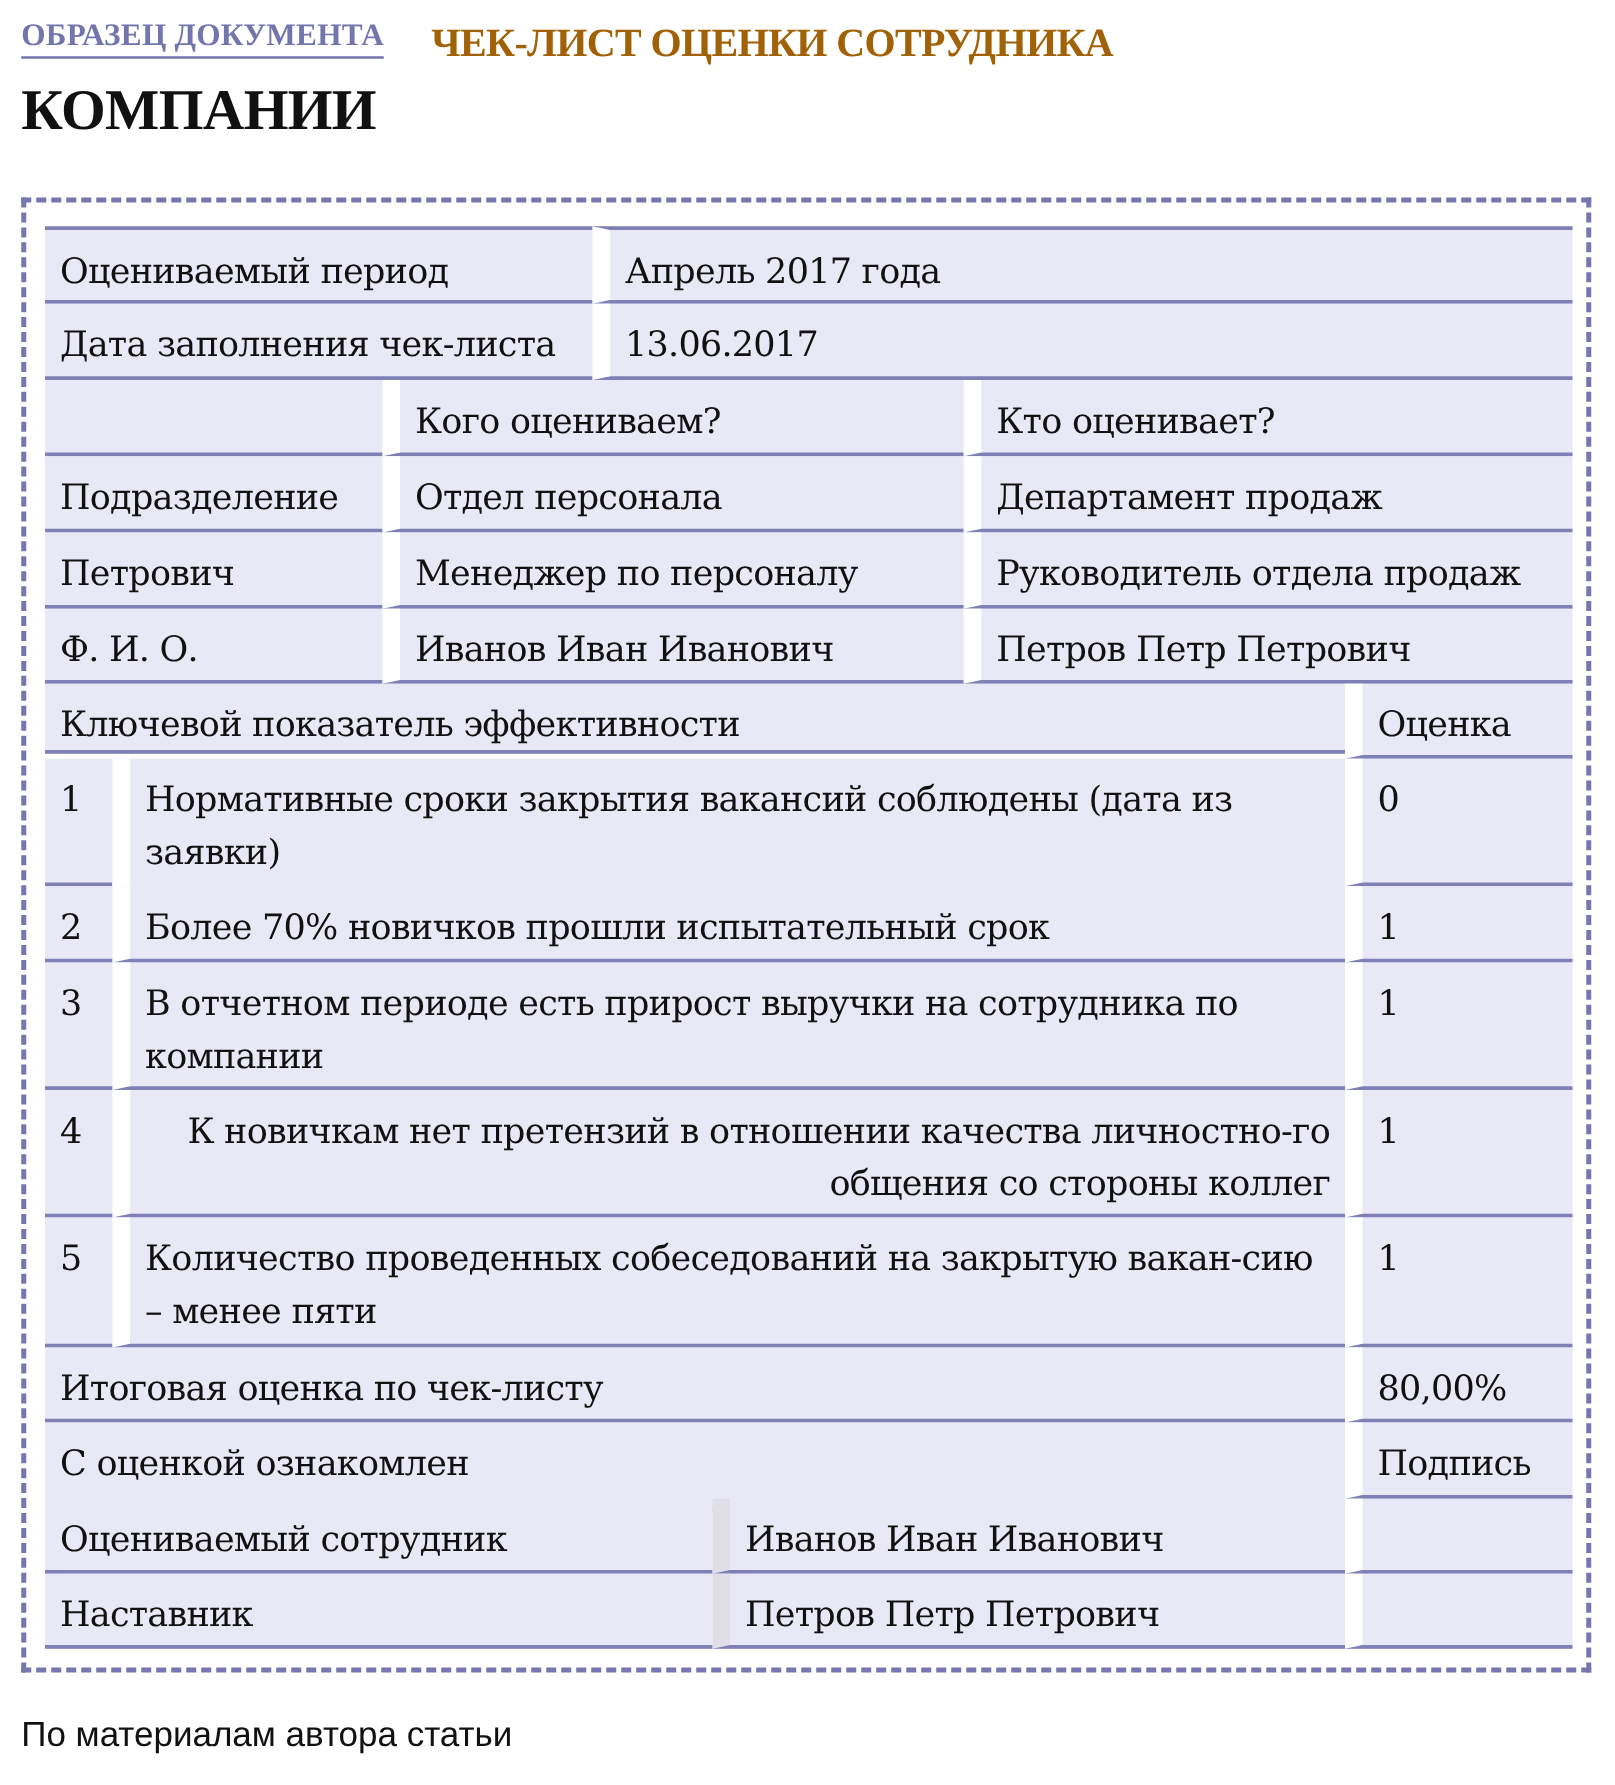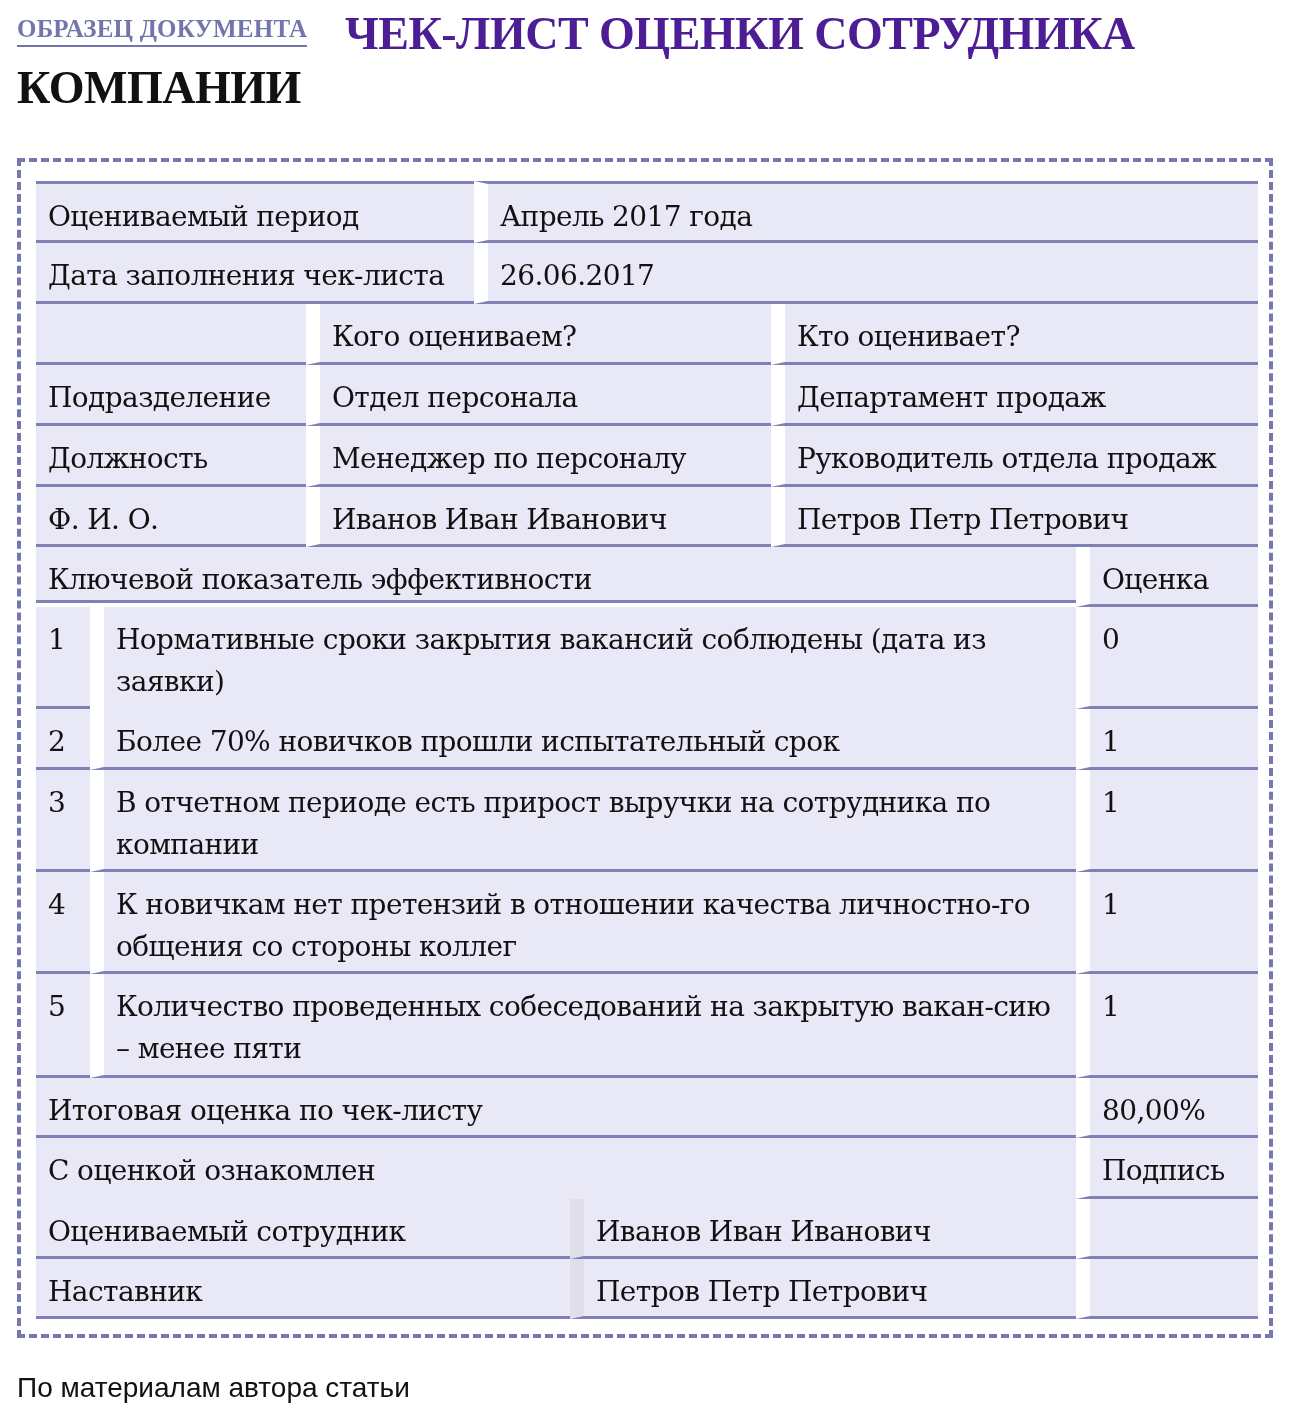--- a/index.html
+++ b/index.html
@@ -2,21 +2,21 @@
 <html><head>
 <meta charset="utf-8">
 <style>
   html, body { margin: 0; padding: 0; background: #ffffff; }
   body { width: 1292px; height: 1428px; position: relative; overflow: hidden;
          font-family: "DejaVu Serif", "Liberation Serif", serif; color: #111; }
   .tag { position: absolute; left: 17px; top: 14px; font-family: "Liberation Serif", serif;
          font-weight: bold; font-size: 25px; color: #7276ad; letter-spacing: 0.2px;
          border-bottom: 2px solid #7276ad; line-height: 30px; padding-bottom: 1px; }
   .title1 { position: absolute; left: 345px; top: 6px; font-family: "Liberation Serif", serif;
-            font-weight: bold; font-size: 46px; line-height: 56px; color: #4c1d95; letter-spacing: -0.5px; }
+            font-weight: bold; font-size: 32px; line-height: 56px; color: #a16207; letter-spacing: -0.5px; }
   .title2 { position: absolute; left: 17px; top: 60px; font-family: "Liberation Serif", serif;
             font-weight: bold; font-size: 46px; line-height: 56px; color: #111; letter-spacing: -0.5px; }
   .frame { position: absolute; left: 17px; top: 158px; width: 1256px; height: 1180px;
            border: 4px dashed #7577ae; box-sizing: border-box; }
   .cell { position: absolute; background: #e9e8f6; border-bottom: 3px solid #7e80b6;
           box-sizing: border-box; font-size: 28px; line-height: 42px; padding: 12px 12px 0 12px;
           white-space: nowrap; letter-spacing: -0.6px; }
   .cell.top { border-top: 3px solid #7e80b6; }
   .cell.wrap { white-space: normal; }
   .cell.sep { border-left: 14px solid #ffffff; }
@@ -29,31 +29,31 @@
 
 <div class="tag">ОБРАЗЕЦ ДОКУМЕНТА</div>
 <div class="title1">ЧЕК-ЛИСТ ОЦЕНКИ СОТРУДНИКА</div>
 <div class="title2">КОМПАНИИ</div>
 
 <div class="frame"></div>
 
 <div class="cell top" style="left:36px;top:181px;width:438px;height:62px;">Оцениваемый период</div>
 <div class="cell top sep" style="left:474px;top:181px;width:784px;height:62px;">Апрель 2017 года</div>
 <div class="cell" style="left:36px;top:243px;width:438px;height:61px;">Дата заполнения чек-листа</div>
-<div class="cell sep" style="left:474px;top:243px;width:784px;height:61px;">26.06.2017</div>
+<div class="cell sep" style="left:474px;top:243px;width:784px;height:61px;">13.06.2017</div>
 
 <div class="cell" style="left:36px;top:304px;width:270px;height:61px;"></div>
 <div class="cell sep" style="left:306px;top:304px;width:465px;height:61px;">Кого оцениваем?</div>
 <div class="cell sep" style="left:771px;top:304px;width:487px;height:61px;">Кто оценивает?</div>
 
 <div class="cell" style="left:36px;top:365px;width:270px;height:61px;">Подразделение</div>
 <div class="cell sep" style="left:306px;top:365px;width:465px;height:61px;">Отдел персонала</div>
 <div class="cell sep" style="left:771px;top:365px;width:487px;height:61px;">Департамент продаж</div>
 
-<div class="cell" style="left:36px;top:426px;width:270px;height:61px;">Должность</div>
+<div class="cell" style="left:36px;top:426px;width:270px;height:61px;">Петрович</div>
 <div class="cell sep" style="left:306px;top:426px;width:465px;height:61px;">Менеджер по персоналу</div>
 <div class="cell sep" style="left:771px;top:426px;width:487px;height:61px;">Руководитель отдела продаж</div>
 
 <div class="cell" style="left:36px;top:487px;width:270px;height:60px;">Ф. И. О.</div>
 <div class="cell sep" style="left:306px;top:487px;width:465px;height:60px;">Иванов Иван Иванович</div>
 <div class="cell sep" style="left:771px;top:487px;width:487px;height:60px;">Петров Петр Петрович</div>
 
 <div class="cell" style="left:36px;top:547px;width:1040px;height:56px;">Ключевой показатель эффективности</div>
 <div class="cell sep" style="left:1076px;top:547px;width:182px;height:60px;">Оценка</div>
 
@@ -63,21 +63,21 @@
 
 <div class="cell" style="left:36px;top:709px;width:54px;height:61px;">2</div>
 <div class="cell wrap sep" style="left:90px;top:709px;width:986px;height:61px;">Более 70% новичков прошли испытательный срок</div>
 <div class="cell sep" style="left:1076px;top:709px;width:182px;height:61px;">1</div>
 
 <div class="cell" style="left:36px;top:770px;width:54px;height:102px;">3</div>
 <div class="cell wrap sep" style="left:90px;top:770px;width:986px;height:102px;">В отчетном периоде есть прирост выручки на сотрудника по компании</div>
 <div class="cell sep" style="left:1076px;top:770px;width:182px;height:102px;">1</div>
 
 <div class="cell" style="left:36px;top:872px;width:54px;height:102px;">4</div>
-<div class="cell wrap sep" style="left:90px;top:872px;width:986px;height:102px;">К новичкам нет претензий в отношении качества личностно-го общения со стороны коллег</div>
+<div class="cell wrap sep" style="left:90px;top:872px;width:986px;height:102px;text-align:right;">К новичкам нет претензий в отношении качества личностно-го общения со стороны коллег</div>
 <div class="cell sep" style="left:1076px;top:872px;width:182px;height:102px;">1</div>
 
 <div class="cell" style="left:36px;top:974px;width:54px;height:104px;">5</div>
 <div class="cell wrap sep" style="left:90px;top:974px;width:986px;height:104px;">Количество проведенных собеседований на закрытую вакан-сию – менее пяти</div>
 <div class="cell sep" style="left:1076px;top:974px;width:182px;height:104px;">1</div>
 
 <div class="cell" style="left:36px;top:1078px;width:1040px;height:60px;">Итоговая оценка по чек-листу</div>
 <div class="cell sep" style="left:1076px;top:1078px;width:182px;height:60px;">80,00%</div>
 
 <div class="cell" style="left:36px;top:1138px;width:1040px;height:71px;">С оценкой ознакомлен</div>

